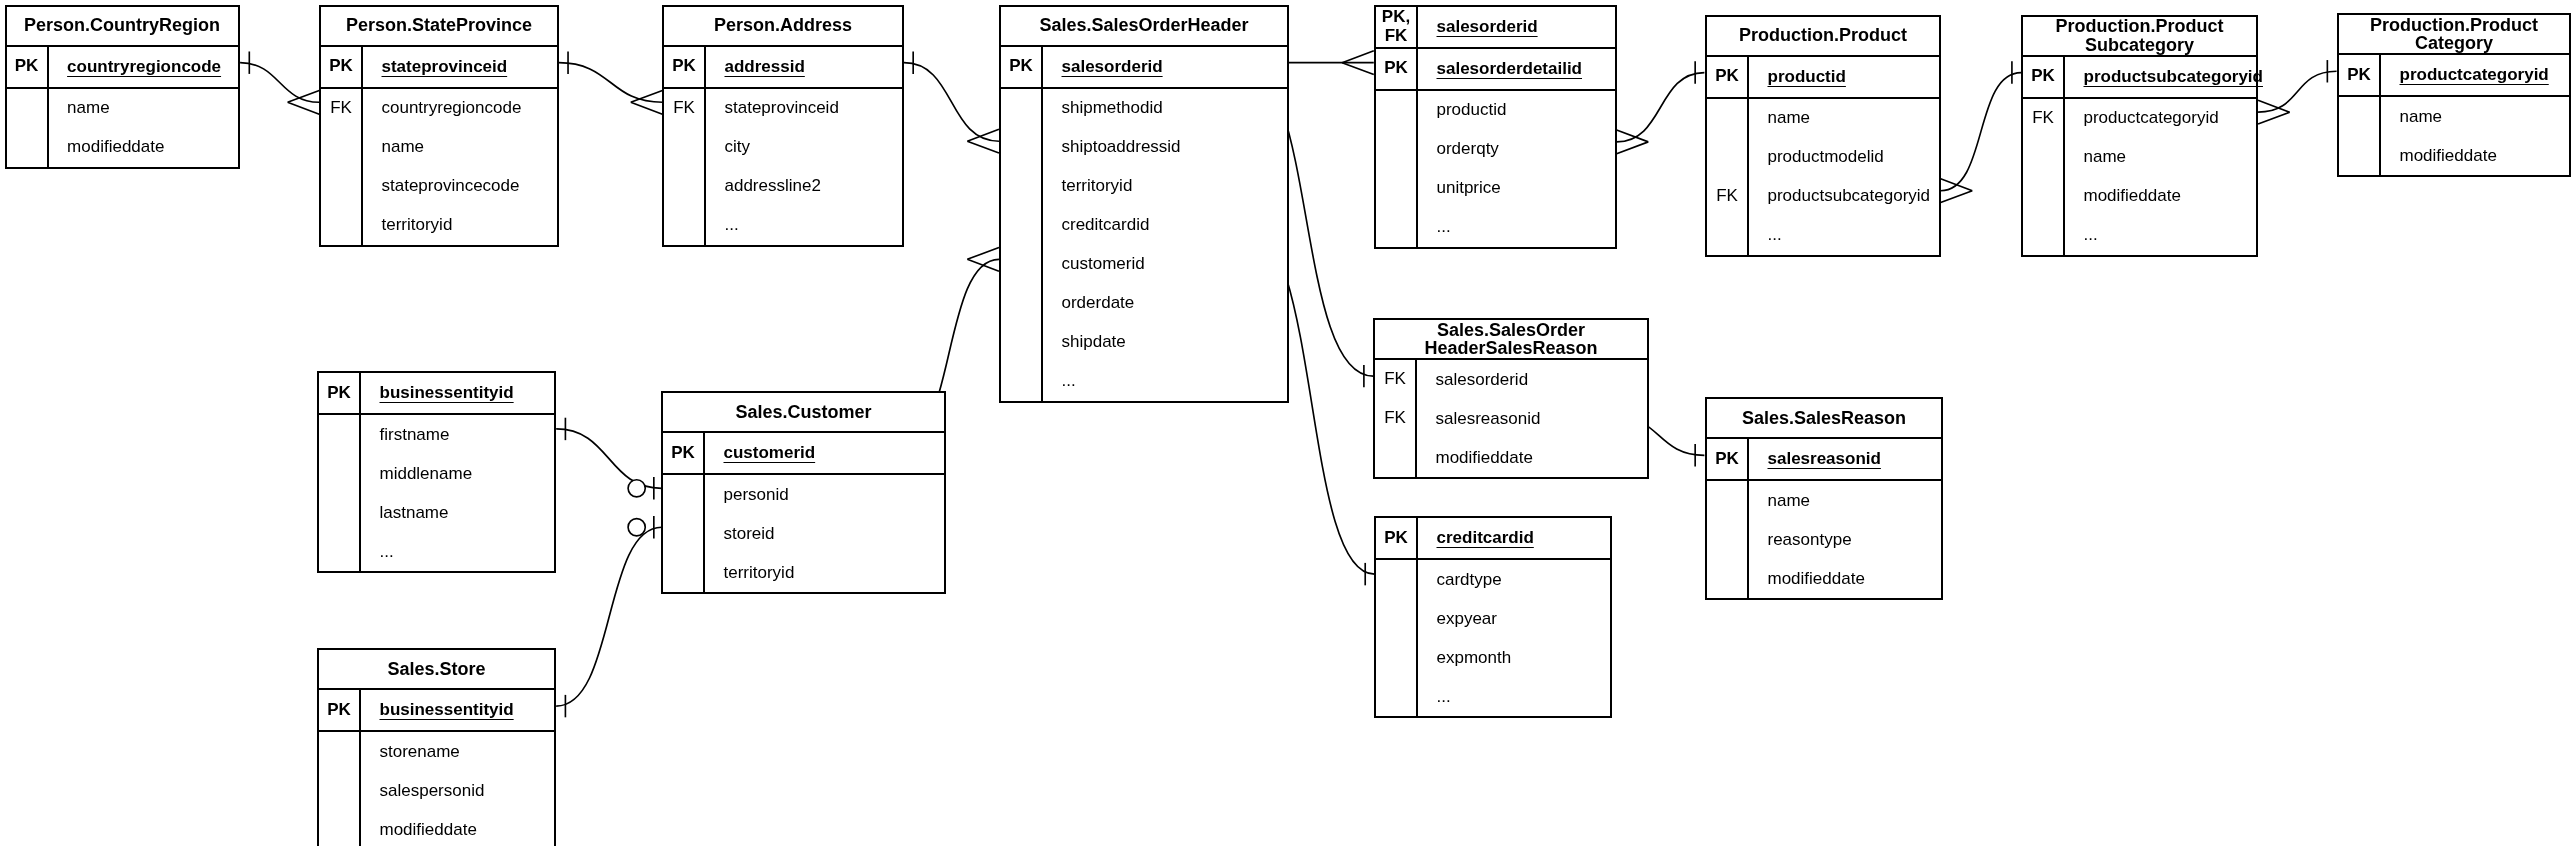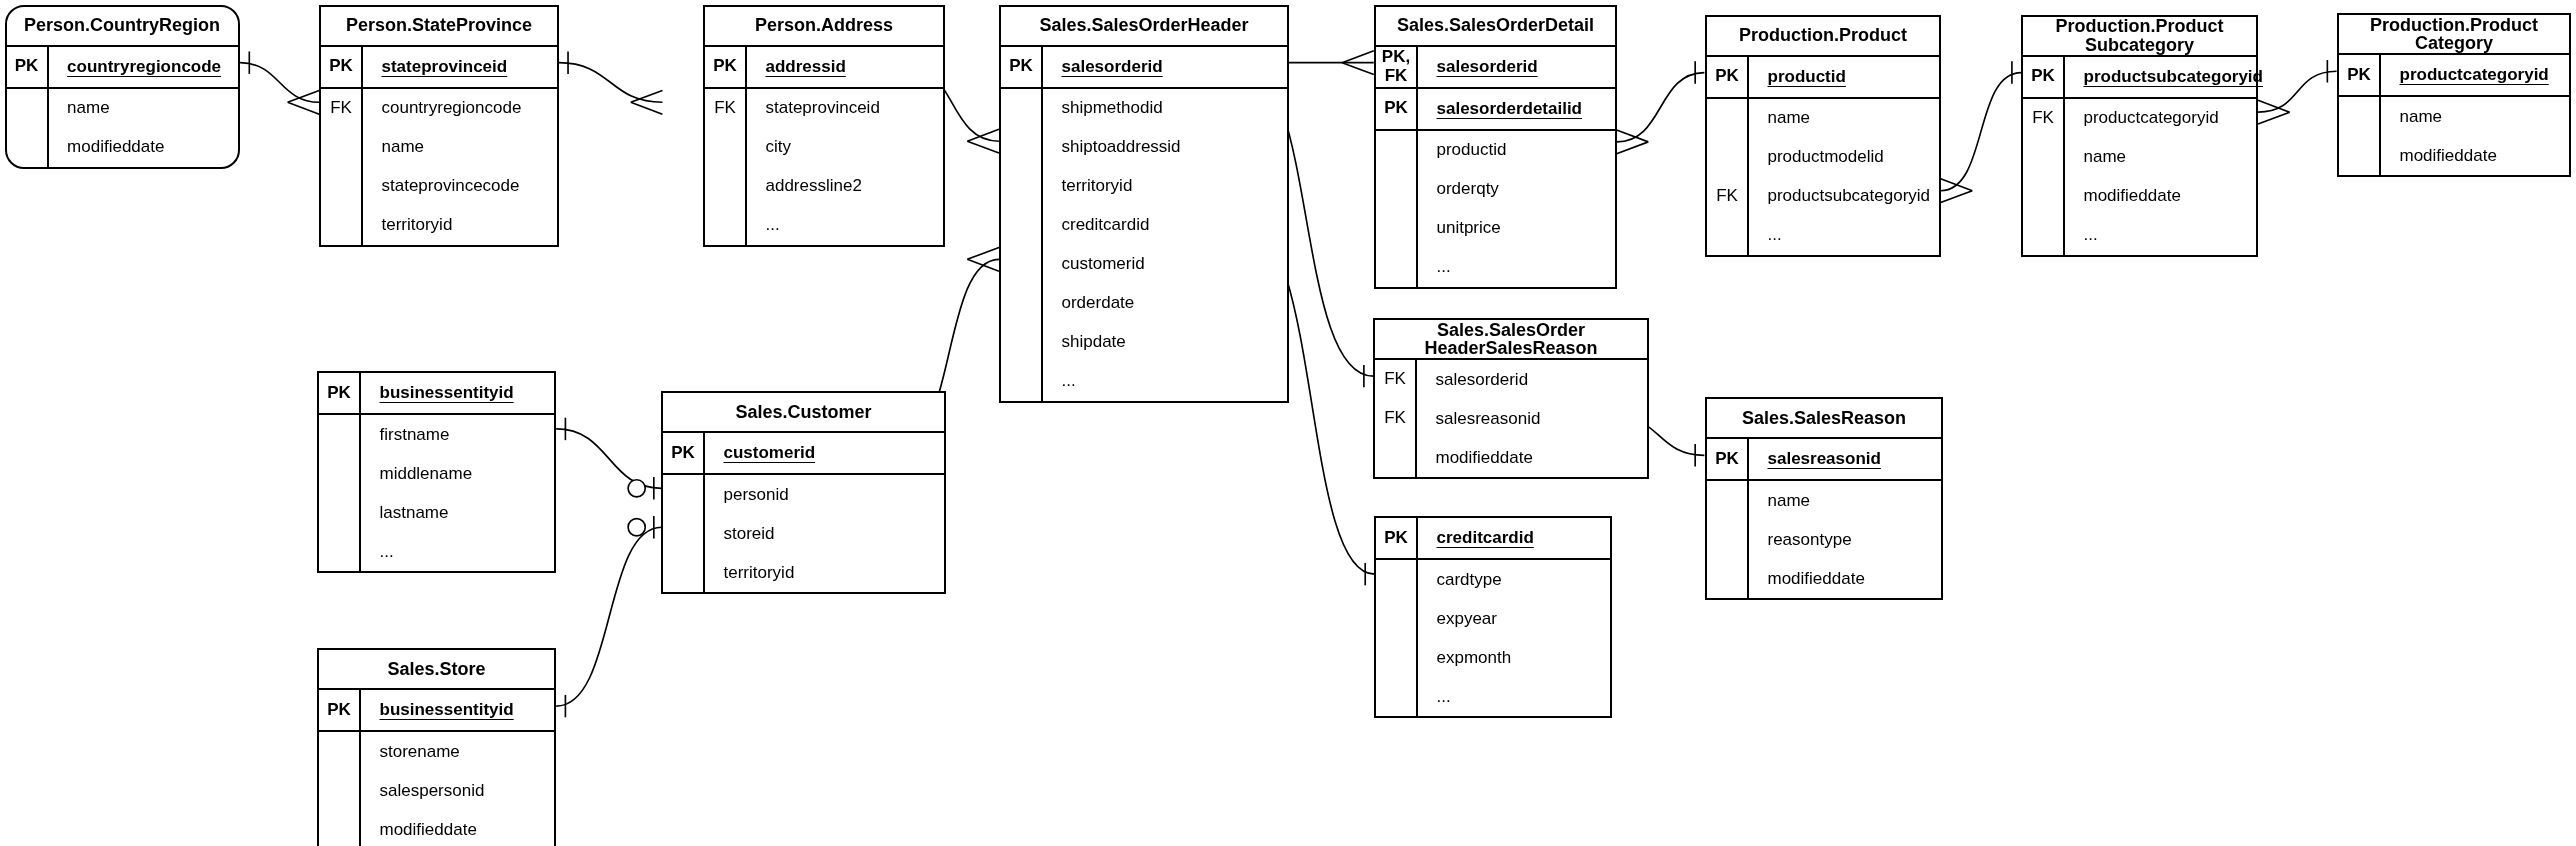--- a/index.html
+++ b/index.html
@@ -101,21 +101,21 @@
   </g>
 
   <g>
     <path d="M842,1070 C932,1070 913,799 1002,799"></path>
     <path d="M856,1053 L856,1087"></path>
     <circle cx="964" cy="799" r="13"></circle>
     <path d="M990,782 L990,816"></path>
   </g>
 </svg>
 
-<div class="entity" style="left:4.6px;top:4.6px;width:235px;border-radius:19px;">
+<div class="entity" style="left:4.6px;top:4.6px;width:235px;">
     <div class="e-title">
       <div class="">Person.CountryRegion</div>
     </div>
     <div class="e-krow">
       <div class="e-kcell">PK</div>
       <div class="e-fcell">countryregioncode</div>
     </div>
     <div class="e-arow">
       <div class="e-kcell"></div>
       <div class="e-fcell">name</div>
@@ -143,21 +143,21 @@
     </div>
     <div class="e-arow">
       <div class="e-kcell"></div>
       <div class="e-fcell">stateprovincecode</div>
     </div>
     <div class="e-arow">
       <div class="e-kcell"></div>
       <div class="e-fcell">territoryid</div>
     </div>
   </div>
-<div class="entity" style="left:662px;top:4.6px;width:242px;margin-left:41px;">
+<div class="entity" style="left:662px;top:4.6px;width:242px;">
     <div class="e-title">
       <div class="">Person.Address</div>
     </div>
     <div class="e-krow">
       <div class="e-kcell">PK</div>
       <div class="e-fcell">addressid</div>
     </div>
     <div class="e-arow">
       <div class="e-kcell">FK</div>
       <div class="e-fcell">stateprovinceid</div>
@@ -210,23 +210,20 @@
     <div class="e-arow">
       <div class="e-kcell"></div>
       <div class="e-fcell">shipdate</div>
     </div>
     <div class="e-arow">
       <div class="e-kcell"></div>
       <div class="e-fcell">...</div>
     </div>
   </div>
 <div class="entity" style="left:1374px;top:4.6px;width:243px;">
-    <div class="e-title">
-      <div class="">Sales.SalesOrderDetail</div>
-    </div>
     <div class="e-krow">
       <div class="e-kcell">PK,
 FK</div>
       <div class="e-fcell">salesorderid</div>
     </div>
     <div class="e-krow">
       <div class="e-kcell">PK</div>
       <div class="e-fcell">salesorderdetailid</div>
     </div>
     <div class="e-arow">

